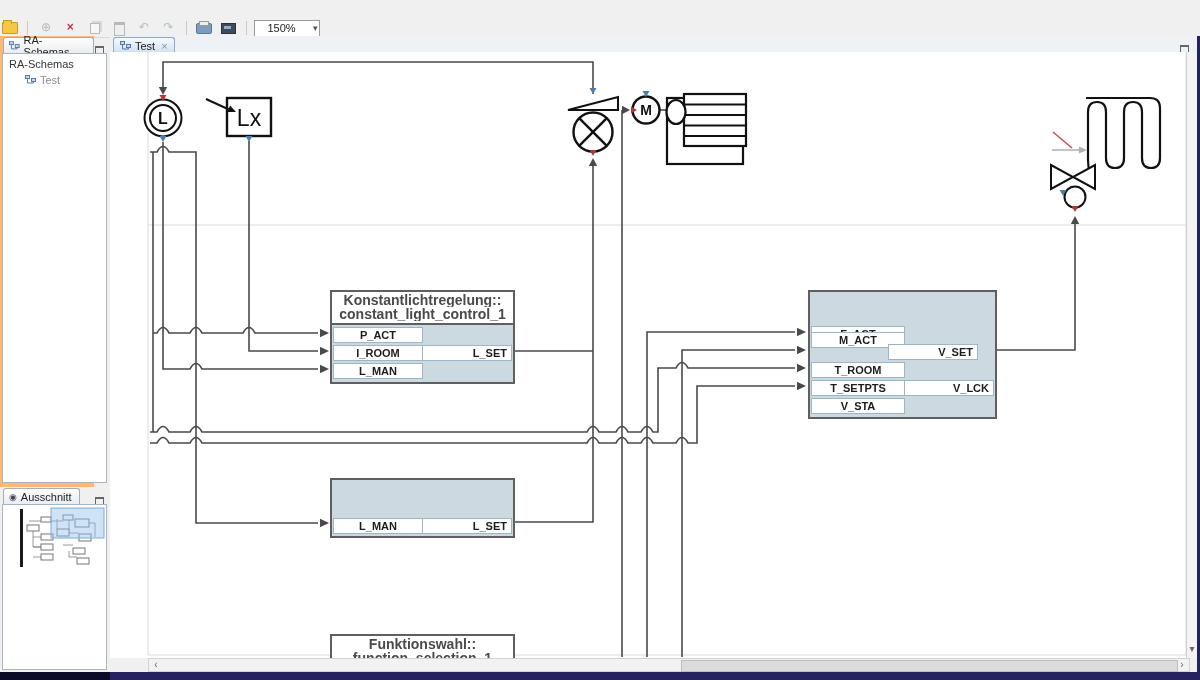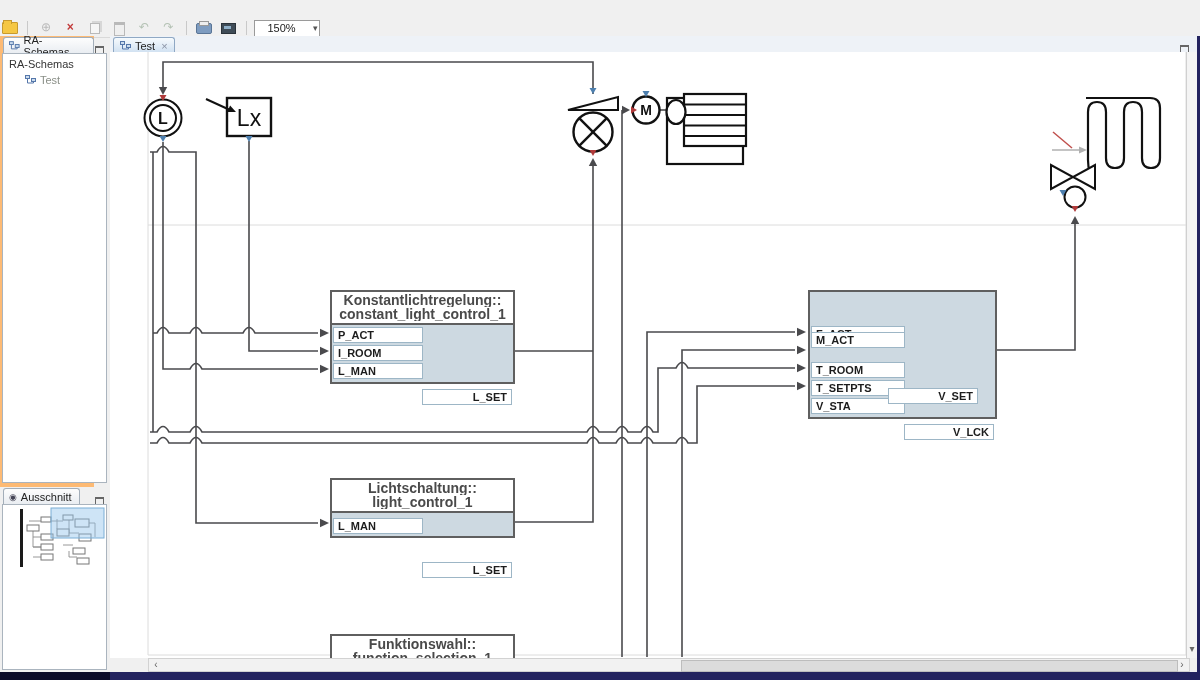--- a/index.html
+++ b/index.html
@@ -41,22 +41,22 @@
   .edtab{position:absolute;left:3px;top:1px;height:15px;background:linear-gradient(#f6fafd,#cfe0f1);
          border:1px solid #8fa8c4;border-bottom:none;border-radius:3px 3px 0 0;display:inline-flex;
          align-items:center;gap:4px;font-size:11px;color:#222;padding:0 6px;}
   .closex{color:#8a93a5;font-size:11px;margin-left:2px;}
   #canvas{left:110px;top:52px;width:1076px;height:606px;background:#fff;overflow:hidden;}
   
   .fblock{position:absolute;background:#cdd9e1;border:2px solid #5f5f5f;box-sizing:border-box;}
   .fb-head{background:#fff;border-bottom:2px solid #5f5f5f;text-align:center;padding:1px 2px 2px;}
   .fb-head div{font-size:14px;font-weight:700;color:#4a4a4a;line-height:14px;white-space:nowrap;overflow:hidden;}
   .port{position:absolute;height:14px;background:#fff;border:1px solid #9db6c6;font-size:11px;font-weight:600;
-        line-height:14px;padding:0 4px;color:#1c1c1c;white-space:nowrap;}
-  .pout{text-align:right;margin-top:44px;}
+        line-height:14px;padding:0 4px;color:#1c1c1c;white-space:nowrap;text-align:center;}
+  .pout{text-align:right;}
   
   #hscroll{left:148px;top:658px;width:1042px;height:14px;background:#f2f2f2;border:1px solid #d2d2d2;box-sizing:border-box;}
   .sarrow{position:absolute;top:0;width:14px;height:12px;text-align:center;font-size:10px;line-height:12px;color:#666;}
   #hthumb{position:absolute;left:532px;top:1px;width:495px;height:10px;background:#dcdcdc;border:1px solid #bdbdbd;}
   #vscroll{left:1186px;top:52px;width:11px;height:606px;background:#f4f4f4;border-left:1px solid #d0d0d0;}
   #bottombar{left:0;top:672px;width:1200px;height:8px;background:#23235f;}
   #bottombar .corner{position:absolute;left:0;top:0;width:110px;height:8px;background:#0b0b28;}
   #rightedge{left:1197px;top:36px;width:3px;height:644px;background:#23235f;}
   svg text{font-family:"Liberation Sans",sans-serif;}
 </style>
@@ -274,24 +274,20 @@
       <div class="port" style="left:1px;top:34px;width:84px">F_ACT</div>
       <div class="port" style="left:1px;top:40px;width:84px">M_ACT</div>
       <div class="port" style="left:1px;top:70px;width:84px">T_ROOM</div>
       <div class="port" style="left:1px;top:88px;width:84px">T_SETPTS</div>
       <div class="port" style="left:1px;top:106px;width:84px">V_STA</div>
       <div class="port pout" style="right:17px;top:52px;width:80px">V_SET</div>
       <div class="port pout" style="right:1px;top:88px;width:80px">V_LCK</div>
     </div>
 
     <div class="fblock" style="left:220px;top:426px;width:185px;height:60px">
-      <div class="fb-head">
-        <div>Lichtschaltung::</div>
-        <div>light_control_1</div>
-      </div>
       <div class="port" style="left:1px;top:38px;width:80px">L_MAN</div>
       <div class="port pout" style="right:1px;top:38px;width:80px">L_SET</div>
     </div>
 
     <div class="fblock" style="left:220px;top:582px;width:185px;height:60px">
       <div class="fb-head">
         <div>Funktionswahl::</div>
         <div>function_selection_1</div>
       </div>
     </div>

